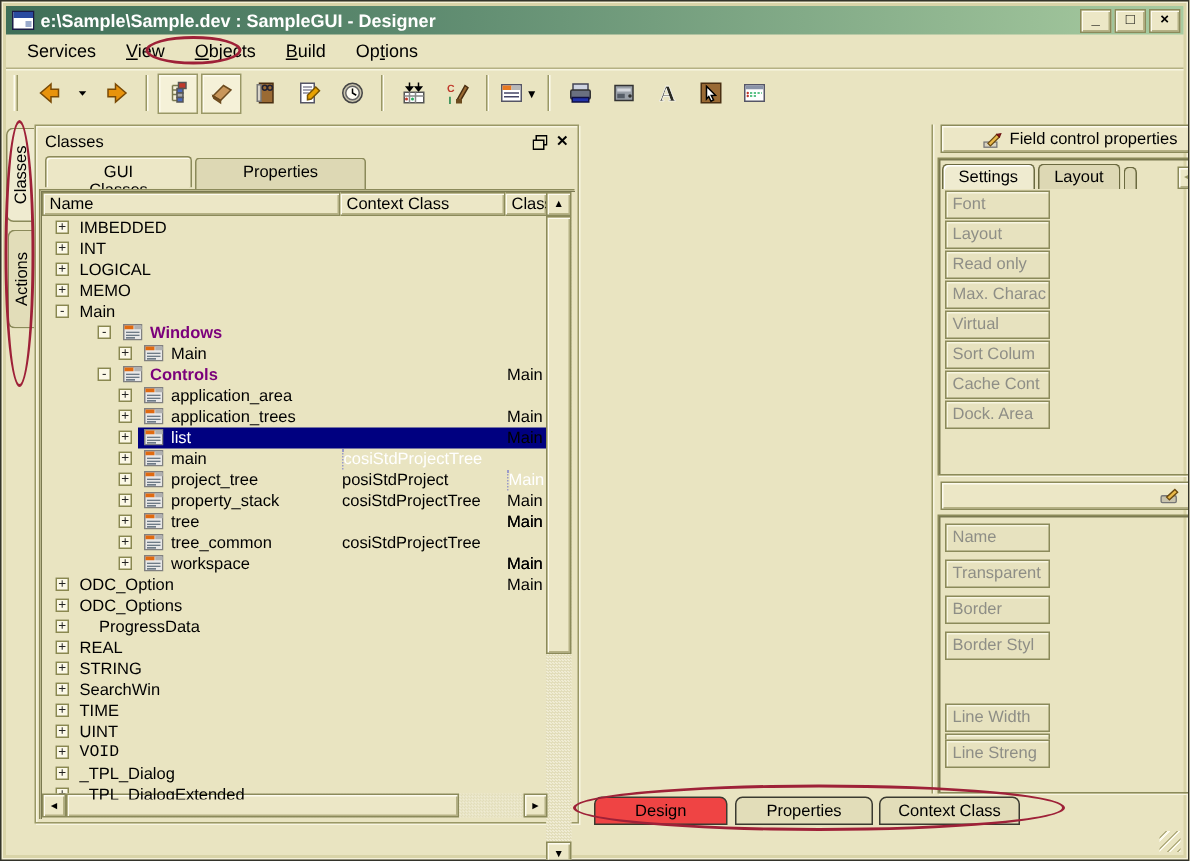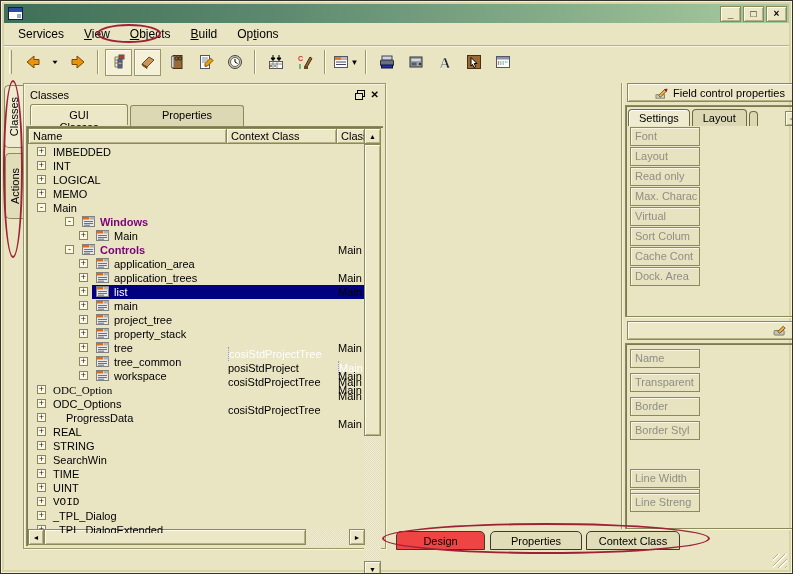--- a/index.html
+++ b/index.html
@@ -84,21 +84,21 @@
   .col-h:first-child { border-left:1px solid #8b8a5a; }
   .rows-viewport { position:absolute; left:1px; top:18px; width:337px; height:388px; overflow:hidden; }
   .tree-row { position:relative; height:14px; white-space:nowrap; }
   .tree-row .exp {
     position:absolute; top:2px; width:9px; height:9px; background:#fbf8e6;
     border:1px solid #8a8850; color:#222; font-size:9px; line-height:7px; text-align:center;
   }
   .tree-row .ficon { position:absolute; top:1px; width:13px; height:11px; }
   .tree-row .lbl { position:absolute; top:0; height:14px; line-height:14px; font-size:11px; }
   .tree-row .lbl.bold { font-weight:bold; color:#7b007b; }
-  .tree-row .ctx { position:absolute; left:200px; top:0; width:108px; height:14px; line-height:14px; overflow:hidden;margin-top:48px; }
+  .tree-row .ctx { position:absolute; left:200px; top:0; width:108px; height:14px; line-height:14px; overflow:hidden; }
   .tree-row .cls { position:absolute; left:310px; top:0; width:27px; height:14px; line-height:14px; overflow:hidden; }
   .tree-row.selected .selbg { position:absolute; left:64px; right:0; top:0; bottom:0; background:#000080; }
   .tree-row.selected .lbl, .tree-row.selected .ctx, .tree-row.selected .cls { color:#fff; z-index:2; }
   .tree-row.selected .ctx, .tree-row.selected .cls { border-left:1px dotted #9a9ac8; }
   .tree-row .t { position:relative; z-index:2; }
   
   .sb-track { background:repeating-conic-gradient(#f0ecd4 0% 25%, #e2ddba 0% 50%) 0 0 / 2px 2px; }
   .sb-btn {
     background:#ece7c6; border:1px solid #8b8a5a;
     box-shadow:inset 1px 1px 0 #fdfbef, inset -1px -1px 0 #b5b184;
@@ -164,20 +164,21 @@
 <body>
 
 <div id="app">
 
   <div class="titlebar">
     <svg class="appicon" viewBox="0 0 15 13">
       <rect x="0.5" y="0.5" width="14" height="12" fill="#fff" stroke="#1a1a46"></rect>
       <rect x="1" y="1" width="13" height="4" fill="#2a4ba0"></rect>
       <rect x="9" y="7" width="4" height="4" fill="#9ac"></rect>
     </svg>
+    <span class="title">e:\Sample\Sample.dev : SampleGUI - Designer</span>
     <span class="winbtns">
       <span class="winbtn">_</span>
       <span class="winbtn">□</span>
       <span class="winbtn">×</span>
     </span>
   </div>
 
   <div class="menubar" id="menubar">
       <div class="menuitem">Services</div>
       <div class="menuitem"><u>V</u>iew</div>
@@ -486,21 +487,21 @@
               <rect x="0.5" y="0.5" width="12" height="10" fill="#e8e8e8" stroke="#808080"></rect>
               <rect x="1" y="1" width="6" height="2.5" fill="#e06a10"></rect>
               <rect x="7.5" y="1" width="5" height="2.5" fill="#b0b0b0"></rect>
               <path d="M2 5.5 H11 M2 7.5 H11 M2 9.2 H8" stroke="#445566" stroke-width="0.8"></path>
             </svg>
             <div class="lbl t" style="left: 86px;">workspace</div>
             <div class="cls t">Main</div>
           </div>
           <div class="tree-row">
             <div class="exp" style="left: 9px;">+</div>
-            <div class="lbl t" style="left: 25px; font-family: Liberation Serif, serif;">ODC_Option</div>
+            <div class="lbl t" style="left: 25px;">ODC_Option</div>
           </div>
           <div class="tree-row">
             <div class="exp" style="left: 9px;">+</div>
             <div class="lbl t" style="left: 25px;">ODC_Options</div>
           </div>
           <div class="tree-row">
             <div class="exp" style="left: 9px;">+</div>
             <div class="lbl t" style="left: 25px; padding-left: 13px;">ProgressData</div>
           </div>
           <div class="tree-row">

